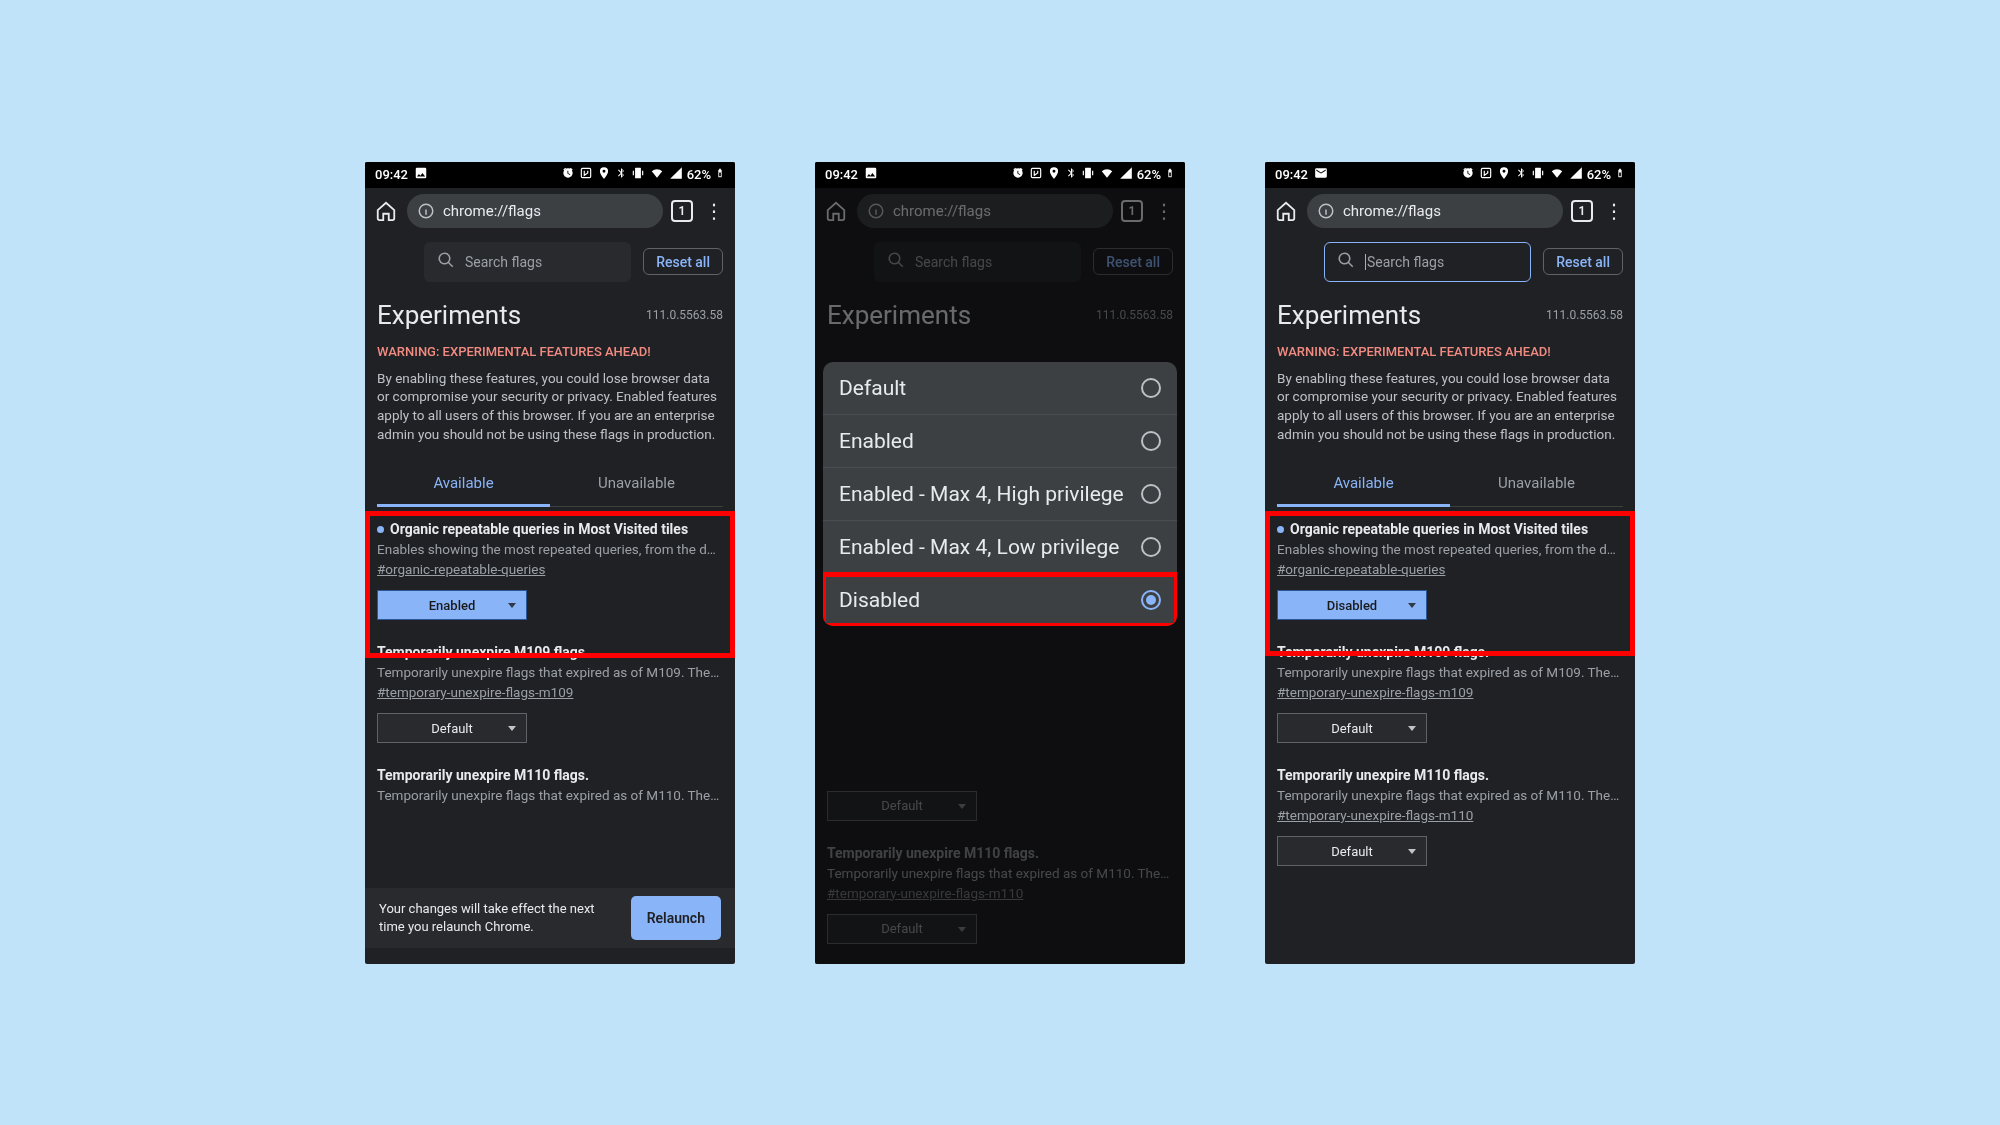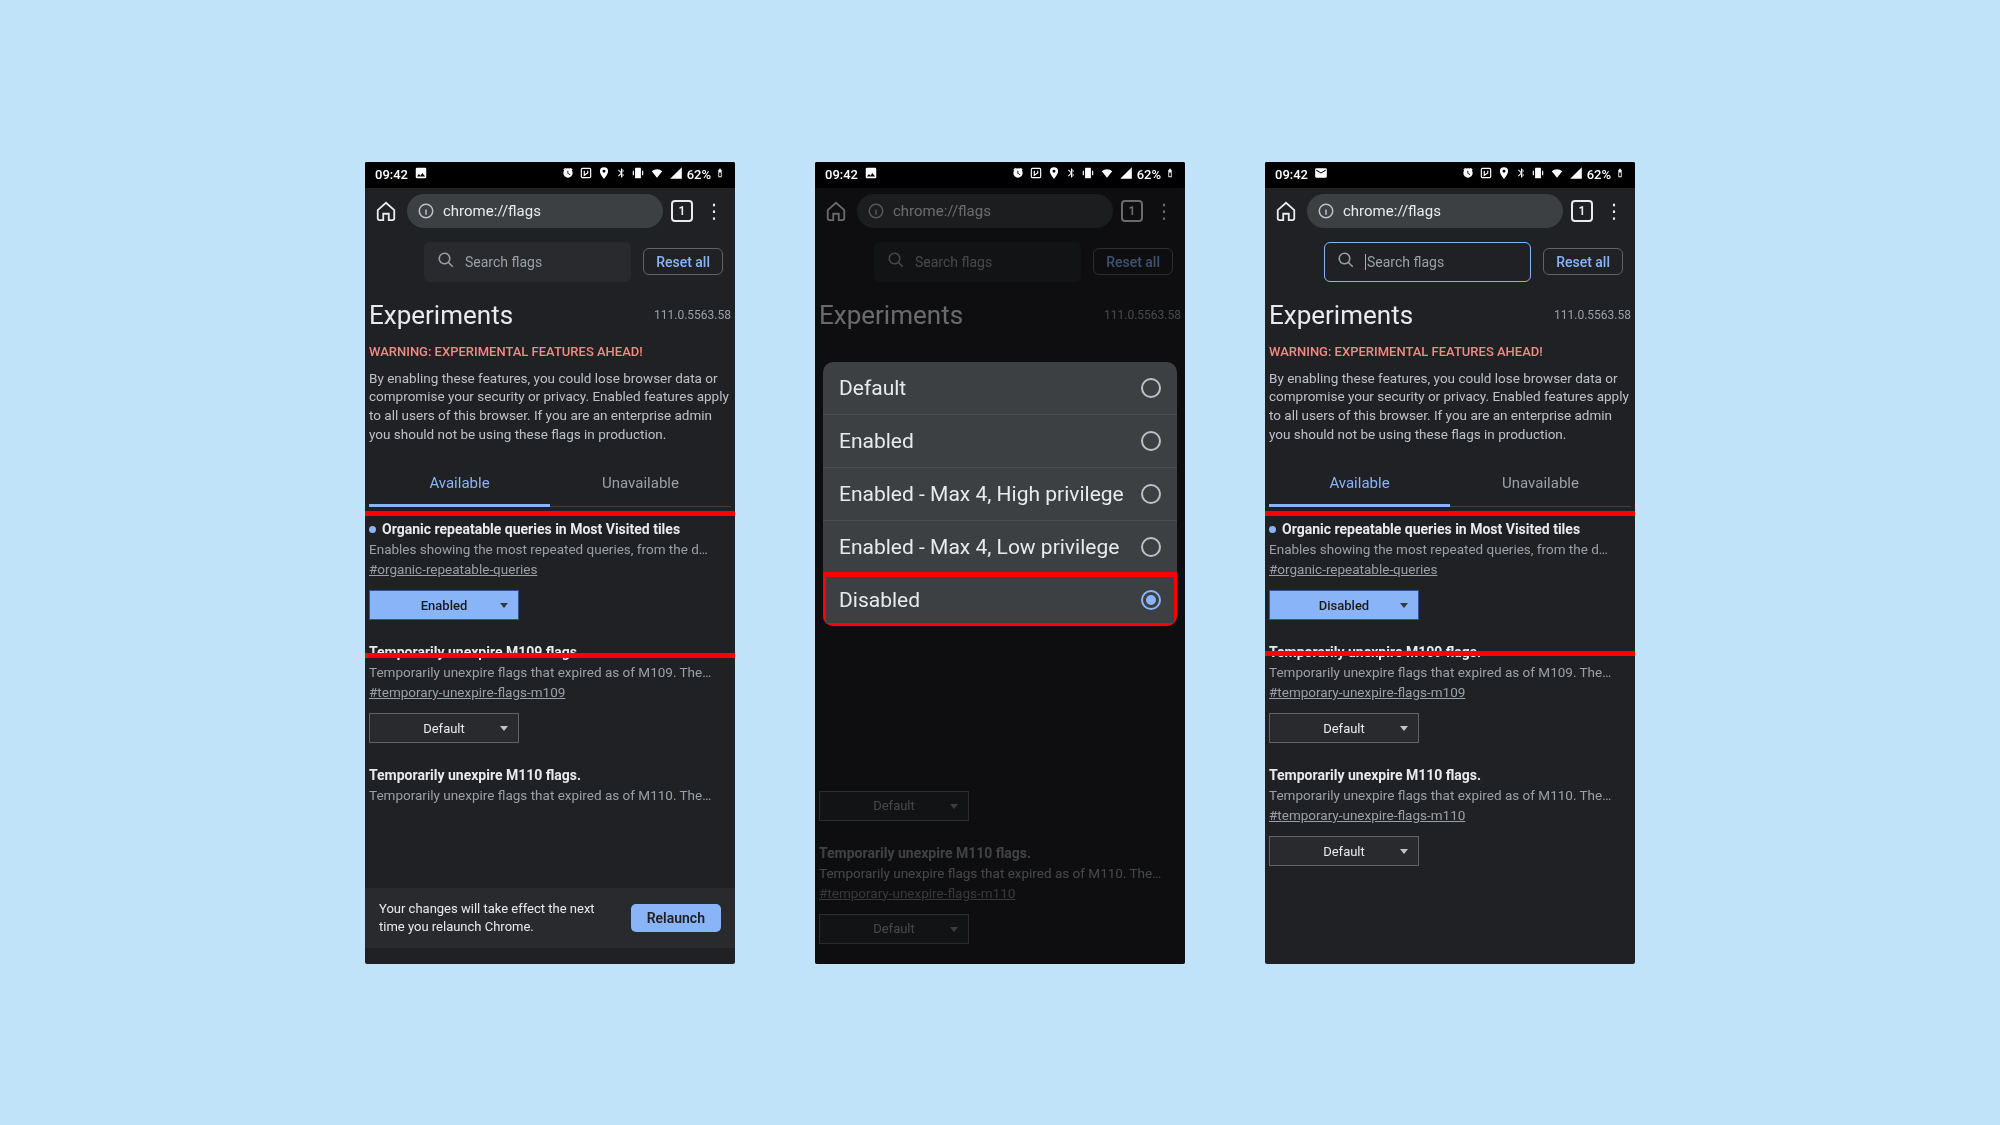--- a/index.html
+++ b/index.html
@@ -87,21 +87,21 @@
     height:27px;
     padding:0 12px;
     border:1px solid #5f6368;
     border-radius:6px;
     display:flex;
     align-items:center;
     color:#8ab4f8;
     font-size:14px;
     font-weight:500;
   }
-  .contentpad { padding: 0 4px; }
+  .contentpad { padding: 0 12px; }
   .titlerow {
     display:flex;
     align-items:center;
     justify-content:space-between;
     margin-top:10px;
   }
   .titlerow h1 { font-size:26px; font-weight:400; color:#e8eaed; }
   .version { font-size:12px; color:#9aa0a6; }
   .warn { color:#f28b82; font-size:13px; font-weight:500; margin-top:14px; }
   .warntext { color:#bdc1c6; font-size:13.5px; line-height:1.4; margin-top:10px; }
@@ -170,21 +170,21 @@
     align-items:center;
     padding:0 14px;
     gap:14px;
   }
   .relaunchtext { font-size:13px; color:#e8eaed; line-height:1.35; flex:1;}
   .relaunchbtn {
     background:#8ab4f8;
     color:#202124;
     font-weight:600;
     font-size:14px;
-    height:28px;
+    height:44px;
     padding:0 16px;
     border-radius:5px;
     display:flex;align-items:center;
   }
   
   .dim {
     position:absolute;
     inset:0;
     background:rgba(0,0,0,0.55);
   }

